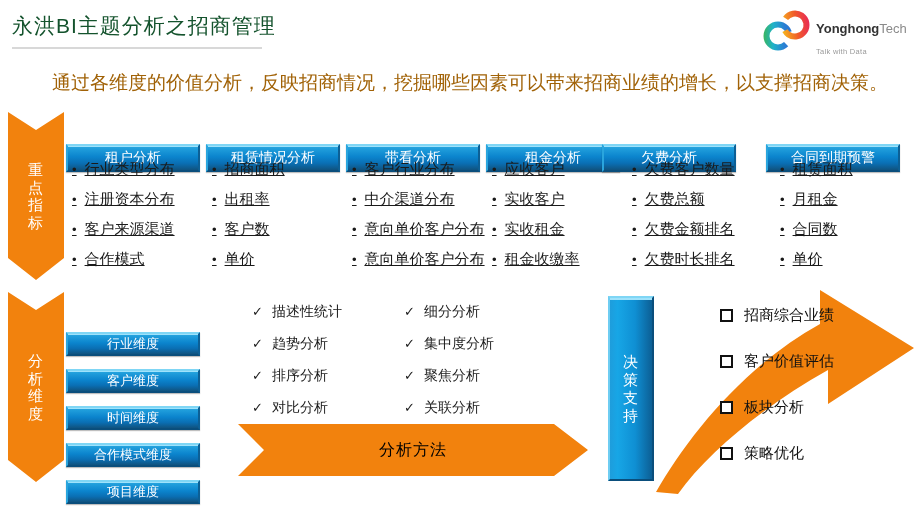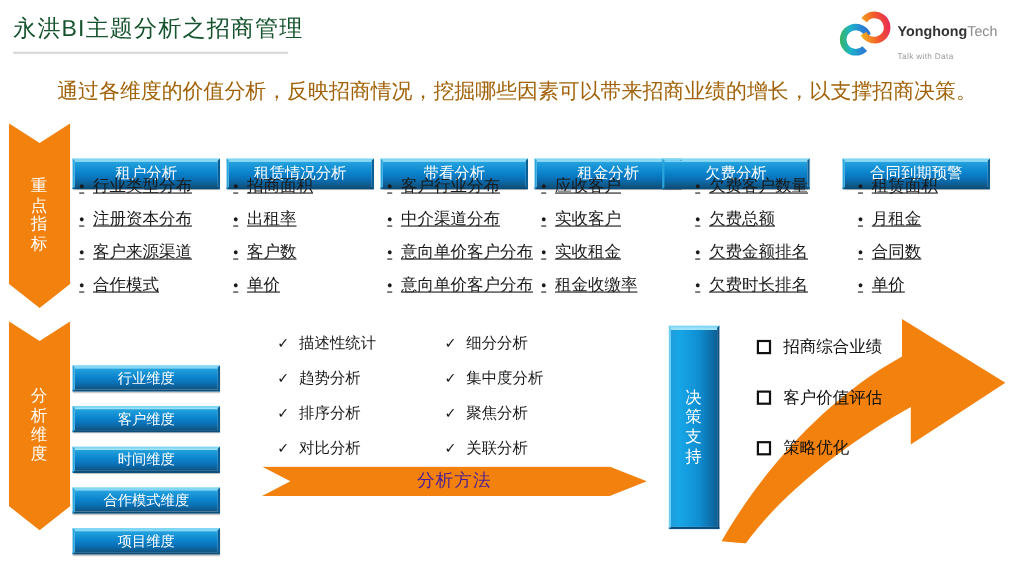--- a/index.html
+++ b/index.html
@@ -59,42 +59,42 @@
   
   .bullets{position:absolute;top:160px;font-size:15px;color:#1a1a1a;text-decoration:underline;}
   .bullets div{margin-bottom:11px;white-space:nowrap;}
   .bullets div::before{content:"\2022";color:#1a1a1a;margin-right:8px;font-size:13px;}
   
   .checks{position:absolute;font-size:14px;color:#1a1a1a;}
   .checks div{margin-bottom:14px;white-space:nowrap;}
   .checks div::before{content:"\2713";margin-right:9px;color:#1a1a1a;font-size:13px;}
   
   #method-arrow{
-    position:absolute;left:238px;top:424px;width:350px;height:27px;
+    position:absolute;left:238px;top:424px;width:350px;height:52px;
     background:#F2820D;
     clip-path:polygon(0 0, calc(100% - 34px) 0, 100% 50%, calc(100% - 34px) 100%, 0 100%, 26px 50%);
     display:flex;align-items:center;justify-content:center;
-    color:#4c1d95;font-size:16px;letter-spacing:1px;
+    color:#000000;font-size:16px;letter-spacing:1px;
   }
   
   #decision-box{
     position:absolute;left:608px;top:296px;width:46px;height:185px;
     background:linear-gradient(to right,#1e9ddc 0%,#17a6e6 18%,#0f8fd3 60%,#0c5f95 100%);
     border:2px solid #0a4e7c;border-top-color:#7fd6f5;border-left-color:#6fcdf2;
     box-shadow:inset 0 2px 0 #9fe2fb;
     box-sizing:border-box;
     display:flex;align-items:center;justify-content:center;
   }
   #decision-box .vtext{color:#fff;font-size:15px;line-height:1.2;text-align:center;letter-spacing:1px;}
   #decision-box .vtext span{display:block;}
   
   #big-arrow{position:absolute;left:652px;top:286px;width:266px;height:208px;}
   
   #outcomes{position:absolute;left:688px;top:306px;font-size:15px;color:#111;}
-  #outcomes div{margin-bottom:27px;white-space:nowrap;display:flex;align-items:center;}
+  #outcomes div{margin-bottom:27px;white-space:nowrap;display:flex;align-items:center;margin-left:32px;}
   .cbox{
     display:inline-block;width:9px;height:9px;border:2.5px solid #111;
     margin-right:11px;background:#fff;box-sizing:content-box;
   }
 </style>
 </head>
 <body>
 
 <div id="page-title">永洪BI主题分析之招商管理</div>
 <div id="title-rule"></div>
@@ -228,15 +228,19 @@
   <div>
     <span class="cbox"></span>
     <span>招商综合业绩</span>
   </div>
   <div>
     <span class="cbox"></span>
     <span>客户价值评估</span>
   </div>
   <div>
     <span class="cbox"></span>
+    <span>板块分析</span>
+  </div>
+  <div>
+    <span class="cbox"></span>
     <span>策略优化</span>
   </div>
 </div>
 
 </body></html>

